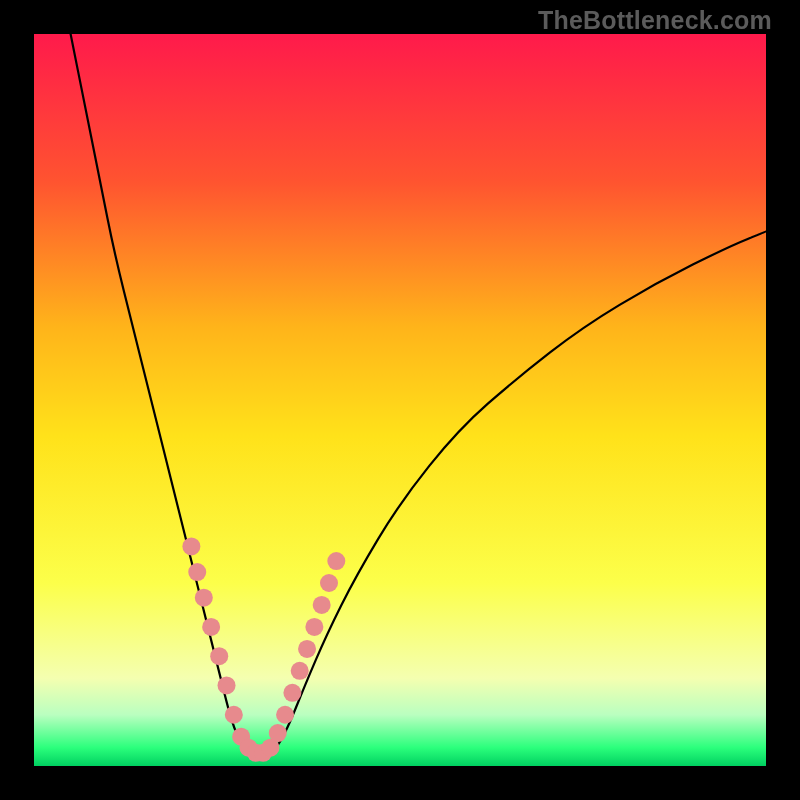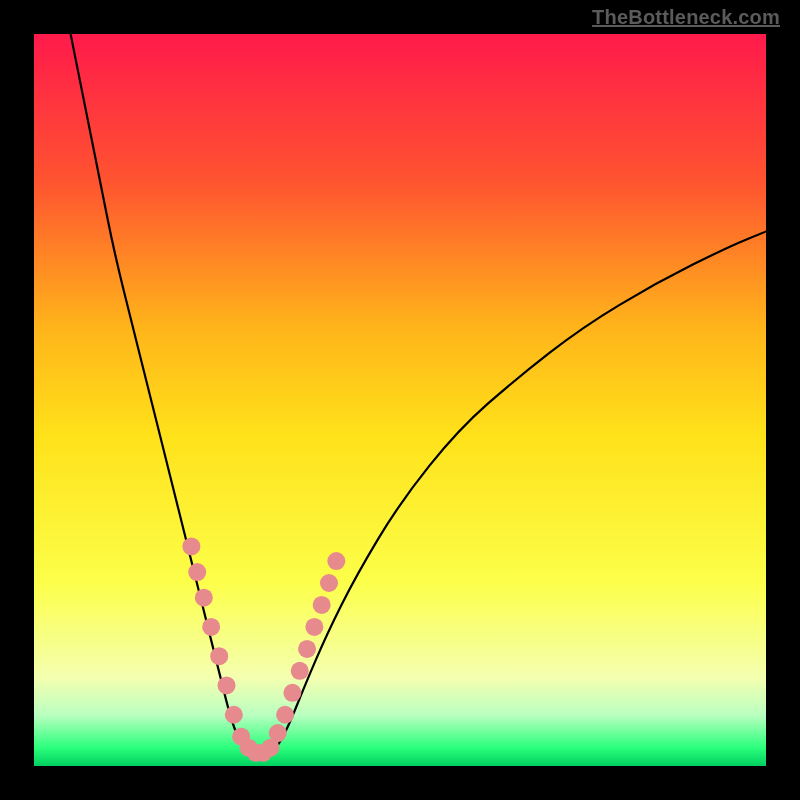--- a/index.html
+++ b/index.html
@@ -13,28 +13,27 @@
   }
   .chart-wrap {
     position: relative;
     width: 800px;
     height: 800px;
     background: #000;
   }
   .watermark {
     position: absolute;
     top: 6px;
-    right: 20px;
+    right: 28px;
     color: #5b5b5b;
-    font-size: 20px;
+    font-size: 25px;
     font-weight: 600;
     letter-spacing: 0.2px;
     z-index: 10;
     user-select: none;
-    text-decoration: underline;
   }
   svg {
     display: block;
   }
 </style>
 </head>
 <body>
 
 <div class="chart-wrap">
   <div class="watermark">TheBottleneck.com</div>

